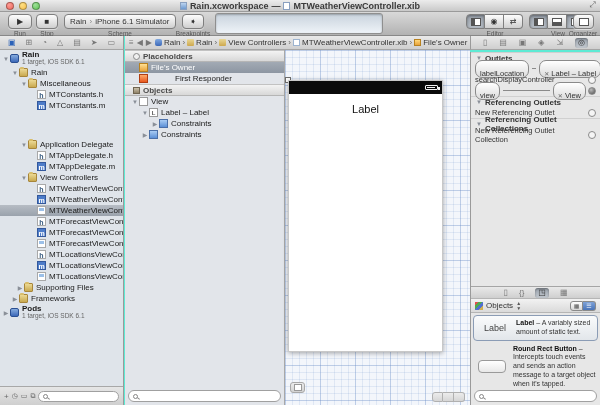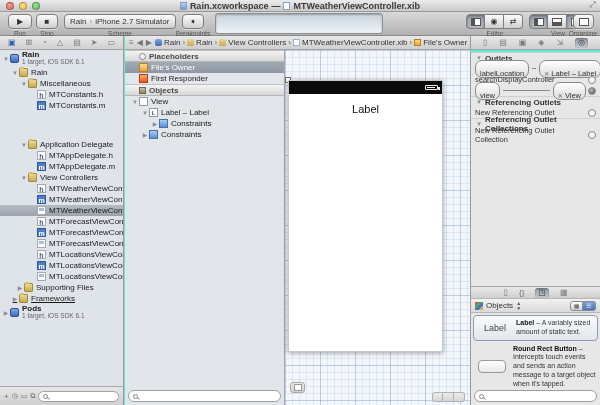--- a/index.html
+++ b/index.html
@@ -96,21 +96,21 @@
     display:flex;align-items:center;padding:0 4px;gap:3px;font-size:8px;color:#666;}
   .sfield{flex:1;height:11px;background:#fff;border:1px solid #a0a0a0;border-radius:7px;
     display:flex;align-items:center;padding:0 4px;}
   .mag{width:5px;height:5px;border:1px solid #888;border-radius:50%;position:relative;flex:none;}
   .mag::after{content:'';position:absolute;width:3px;height:1px;background:#888;right:-3px;bottom:-1px;transform:rotate(35deg);}
   
   .dock{position:absolute;left:125px;top:50px;width:160px;bottom:0;background:#e2e5ea;
     border-right:1px solid #a8a8a8;}
   .dock-header{height:12px;background:linear-gradient(#f3f3f3,#d8d8d8);
     border-top:1px solid #c2c2c2;border-bottom:1px solid #b5b5b5;
-    display:flex;align-items:center;padding:0 14px;gap:3px;
+    display:flex;align-items:center;padding:0 8px;gap:3px;
     font-size:8px;font-weight:bold;color:#4a4a4a;}
   .hd-ic{width:7px;height:7px;flex:none;}
   .hd-ic.ph{border:1px solid #888;border-radius:50%;background:#f0f0f0;}
   .hd-ic.ob{background:linear-gradient(#cabfa8,#8f8268);border:1px solid #6f6450;}
   .dock-row{display:flex;align-items:center;height:11px;font-size:8px;color:#1a1a1a;white-space:nowrap;}
   .dock-row.sel{background:linear-gradient(#a2aab4,#8d96a2);color:#fff;}
   .dock-search{position:absolute;left:3px;right:3px;bottom:3px;height:12px;background:#fff;
     border:1px solid #a0a0a0;border-radius:7px;display:flex;align-items:center;padding:0 4px;}
   
   .canvas{position:absolute;left:285px;top:50px;width:185px;bottom:0;
@@ -201,21 +201,21 @@
         <span class="glyph">▶</span>
       </div>
     <div class="tb-label" style="left:8px;top:18px;width:24px;">Run</div>
     <div class="tb-btn" style="left:36px;width:22px;">
         <span class="glyph">■</span>
       </div>
     <div class="tb-label" style="left:36px;top:18px;width:22px;">Stop</div>
     <div class="scheme">
       <span>Rain</span>
       <span class="chev">›</span>
-      <span>iPhone 2.7 Simulator</span>
+      <span>iPhone 6.1 Simulator</span>
     </div>
     <div class="tb-label" style="left:64px;top:18px;width:112px;">Scheme</div>
     <div class="tb-btn" style="left:182px;width:22px;">
         <span class="glyph">➧</span>
       </div>
     <div class="tb-label" style="left:168px;top:18px;width:50px;">Breakpoints</div>
     <div class="activity"></div>
     <div class="seg" style="left:466px;">
       <span class="sg on">
           <span class="mini left"></span>
@@ -390,21 +390,21 @@
         <div class="nav-row" style="padding-left: 29px;">
           <span class="tri"></span>
           <span class="ic ic-xib"></span>
           <span>MTLocationsViewController.xib</span>
         </div>
         <div class="nav-row" style="padding-left: 16px;">
           <span class="tri">▶</span>
           <span class="ic ic-folder"></span>
           <span>Supporting Files</span>
         </div>
-        <div class="nav-row" style="padding-left: 11px; text-decoration: underline;">
+        <div class="nav-row" style="padding-left: 11px;">
           <span class="tri">▶</span>
           <span class="ic ic-folder"></span>
           <span>Frameworks</span>
         </div>
         <div class="nav-row tall" style="padding-left: 2px;">
           <span class="tri">▶</span>
           <span class="ic ic-project"></span>
           <div class="two">
             <b>Pods</b>
             <span class="sub">1 target, iOS SDK 6.1</span>
@@ -425,21 +425,21 @@
   <div class="dock">
     <div class="dock-header">
       <span class="hd-ic ph"></span>
       <span>Placeholders</span>
     </div>
     <div id="dock-ph">
         <div class="dock-row sel" style="padding-left: 14px;">
           <span class="ic ic-owner"></span>
           <span>File's Owner</span>
         </div>
-        <div class="dock-row" style="padding-left: 14px;">
+        <div class="dock-row" style="padding-left: 14px; gap: 24px;">
           <span class="ic ic-responder"></span>
           <span>First Responder</span>
         </div>
       </div>
     <div class="dock-header">
       <span class="hd-ic ob"></span>
       <span>Objects</span>
     </div>
     <div id="dock-obj">
         <div class="dock-row" style="padding-left: 6px;">

